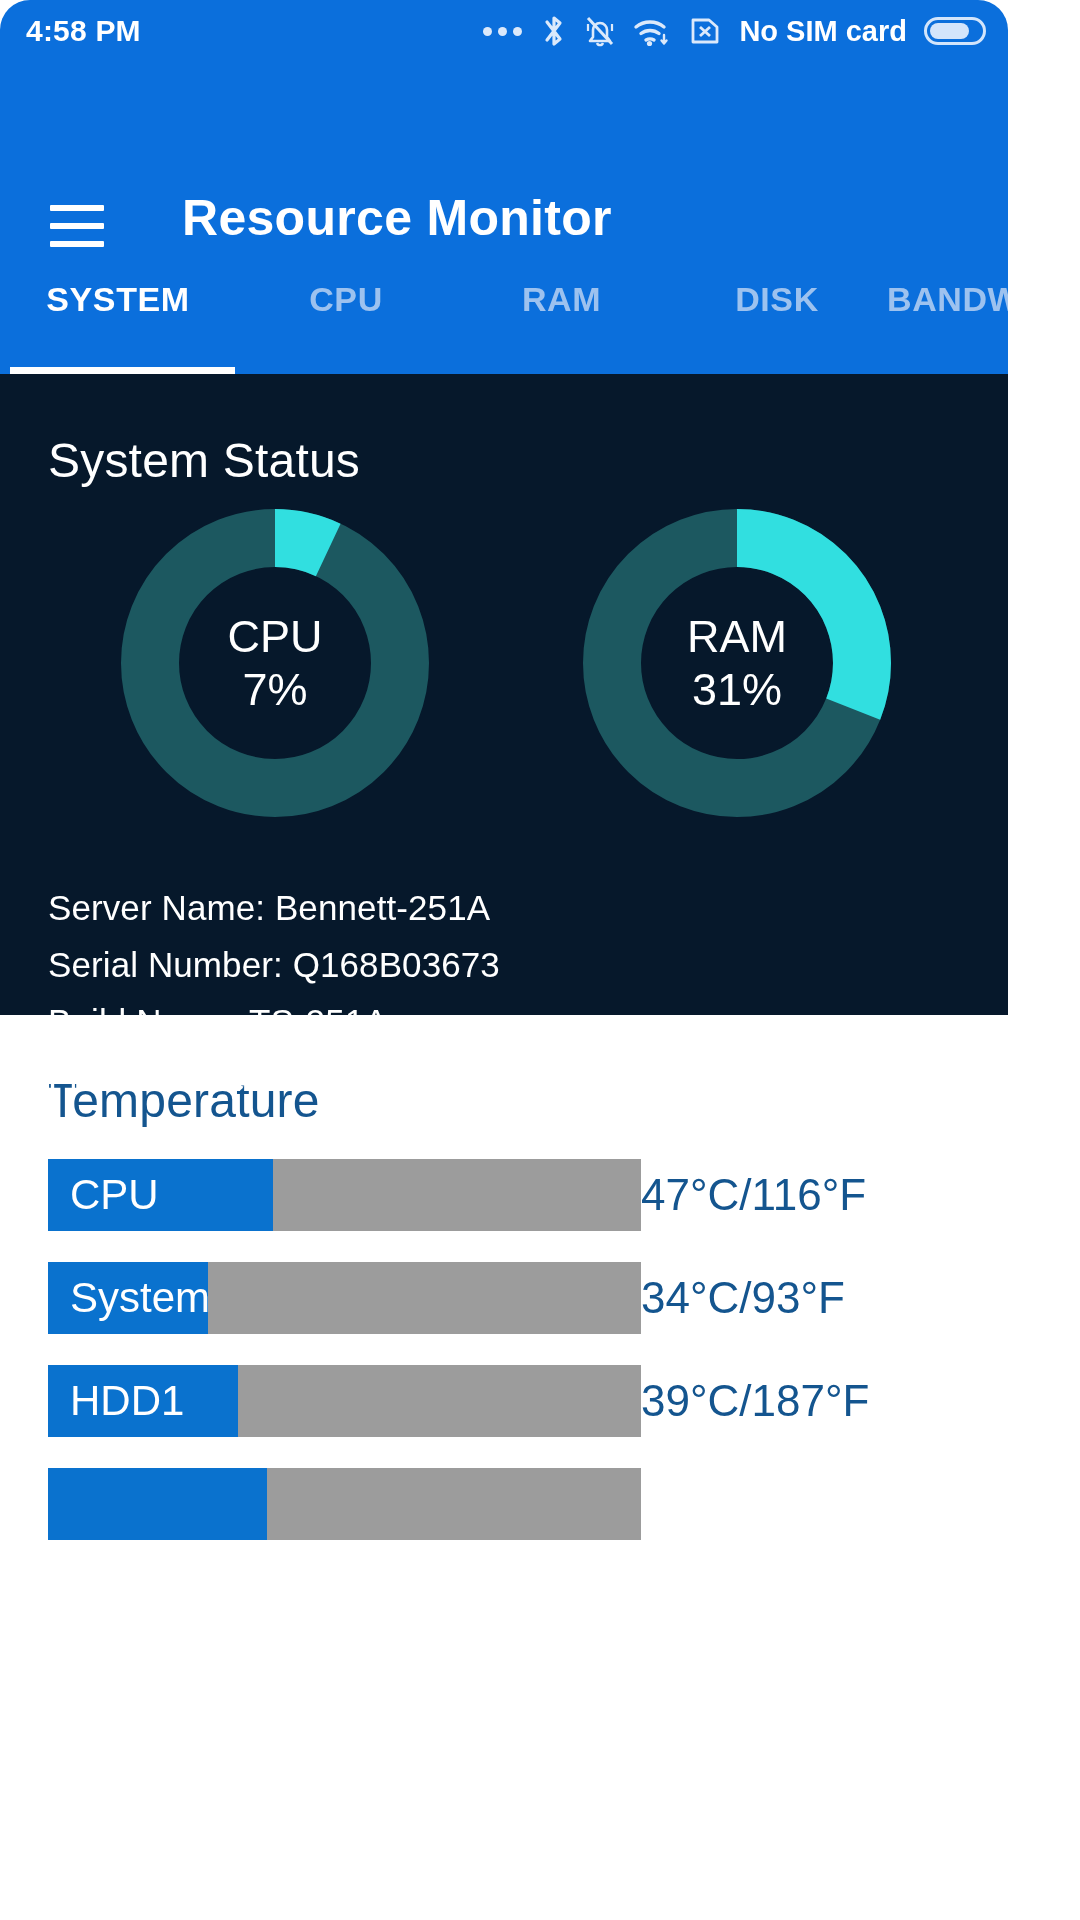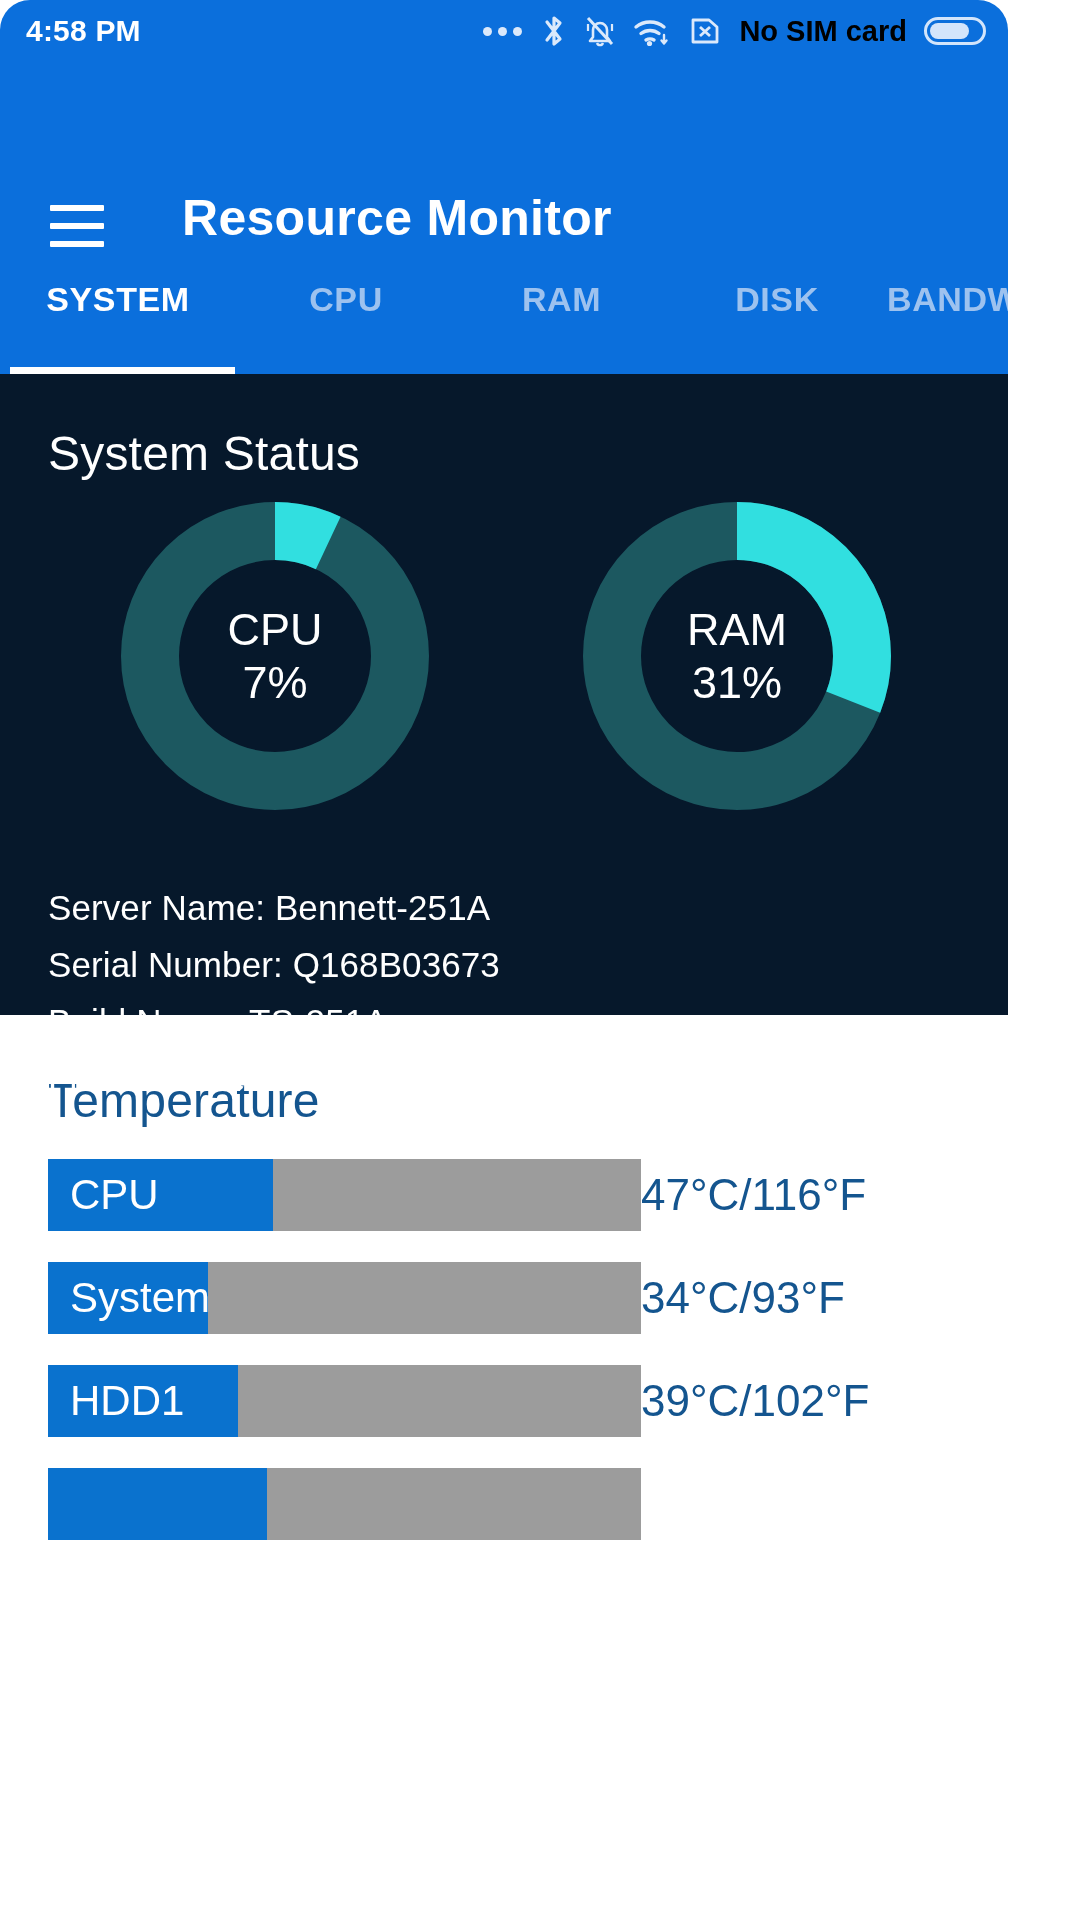--- a/index.html
+++ b/index.html
@@ -16,21 +16,21 @@
     height:62px; background:#0B6FDC;
     display:flex; align-items:center;
     padding:0 22px 0 26px;
     color:#ffffff;
   }
   .sb-time { font-size:30px; font-weight:bold; letter-spacing:0.2px; }
   .sb-right { margin-left:auto; display:flex; align-items:center; gap:17px; }
   .sb-ico { display:flex; align-items:center; justify-content:center; }
   .sb-dots { display:flex; gap:6px; align-items:center; margin-right:2px; }
   .sb-dots i { width:9px; height:9px; border-radius:50%; background:#dbe9fb; display:block; }
-  .sb-nosim { font-size:29px; font-weight:bold; color:#000000; white-space:nowrap; }
+  .sb-nosim { font-size:29px; font-weight:bold; color:#ffffff; white-space:nowrap; }
   .sb-batt {
     width:62px; height:28px; border:3px solid #d3e5fb; border-radius:14px;
     position:relative;
   }
   .sb-batt::after {
     content:""; position:absolute; left:3px; top:3px; bottom:3px; right:14px;
     background:#d3e5fb; border-radius:9px;
   }
 
   
@@ -60,21 +60,21 @@
   .tab-cpu   { width:220px; }
   .tab-ram   { width:211px; }
   .tab-disk  { width:220px;text-align:center; }
   .tab-bw    { width:260px; text-align:left; }
   .tab-underline {
     position:absolute; left:10px; bottom:0; width:225px; height:7px; background:#ffffff;
   }
 
   
   .dark {
-    background:#06182B; padding:0 0 0 0; height:641px; position:relative;
+    background:#06182B; padding:7px 0 0 0; height:641px; position:relative;
   }
   .sectitle-dark {
     color:#ffffff; font-size:48px; font-weight:normal;
     padding:52px 0 0 48px; letter-spacing:0.2px;
   }
   .donuts { display:flex; padding-left:110px; margin-top:10px; gap:132px; }
   .donut { position:relative; width:330px; height:330px; }
   .donut svg { display:block; }
   .donut-label {
     position:absolute; inset:0; display:flex; flex-direction:column;
@@ -232,21 +232,21 @@
             <div class="bar-fill" style="width: 27%;"></div>
             <div class="bar-label">System</div>
           </div>
           <div class="temp-val">34°C/93°F</div>
         </div>
         <div class="temp-row">
           <div class="bar">
             <div class="bar-fill" style="width: 32%;"></div>
             <div class="bar-label">HDD1</div>
           </div>
-          <div class="temp-val">39°C/102°F</div>
+          <div class="temp-val">39°C/187°F</div>
         </div>
         <div class="temp-row">
           <div class="bar">
             <div class="bar-fill" style="width: 37%;"></div>
           </div>
           <div class="temp-val"></div>
         </div>
       </div>
   </div>
 

